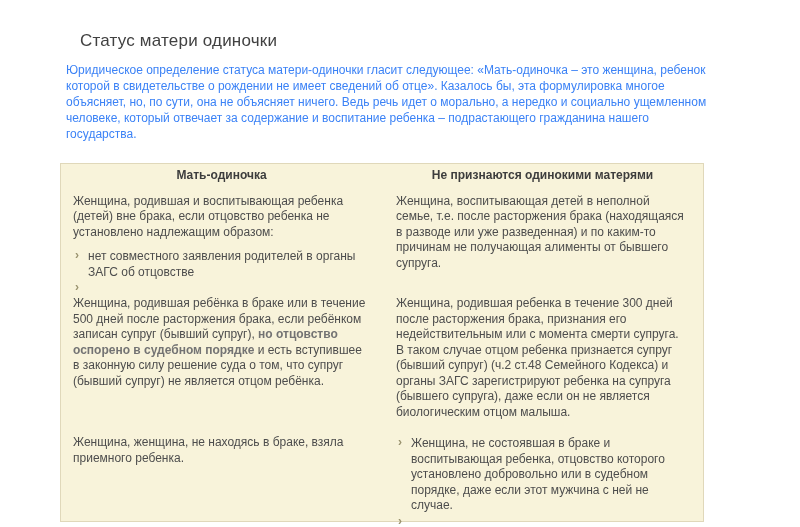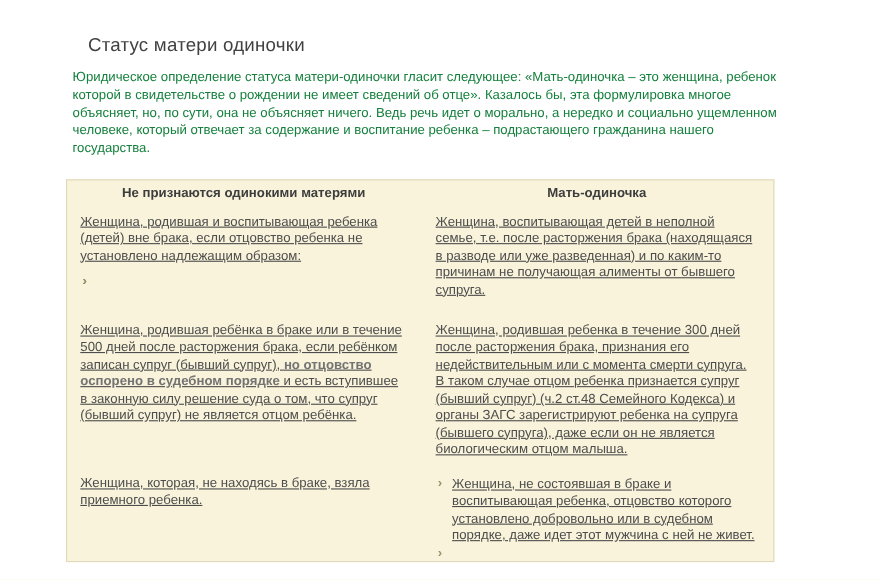--- a/index.html
+++ b/index.html
@@ -8,33 +8,33 @@
     font-family: "Liberation Sans", sans-serif;
     -webkit-font-smoothing: antialiased;
   }
   .page { padding: 31px 0 0 60px; }
   .title {
     margin: 0 0 9px 20px;
     font-size: 17px; font-weight: 400; color: #414141; letter-spacing: 0.2px;
   }
   .intro {
     width: 648px; margin: 11px 0 21px 6px;
-    font-size: 12px; line-height: 16px; color: #15803d;
+    font-size: 12px; line-height: 16px; color: #3b82f6;
   }
   .tbl {
     width: 644px; box-sizing: border-box;
     border: 1px solid #e0d8ba; background: #f8f3da;
     display: grid; grid-template-columns: 1fr 1fr;
     font-size: 12px; line-height: 15.5px; color: #4d4d4d;
   }
   .th {
     font-weight: bold; text-align: center; color: #3d3d3d;
     padding: 4px 8px 1px 8px;
   }
-  .td { padding: 9px 16px 6px 12px; text-decoration: underline; }
+  .td { padding: 9px 16px 6px 12px; }
   .td.rt { padding-left: 14px; padding-right: 16px; }
   .row1 { min-height: 84px; }
   .row2 { min-height: 104px; }
   .row3 { min-height: 72px; }
   .td p { margin: 0; }
   .td b { color: #737373; margin-top: 28px; }
   ul.blist { list-style: none; margin: 9px 0 0 0; padding: 0 0 0 2px; }
   .td > ul.blist:first-child { margin-top: 1px; }
   ul.blist li { position: relative; padding-left: 13px; margin: 0 0 1px 0; }
   ul.blist .chev {
@@ -46,53 +46,54 @@
 <body>
 
 <div class="page">
 
   <h1 class="title">Статус матери одиночки</h1>
 
   <p class="intro">Юридическое определение статуса матери-одиночки гласит следующее: «Мать-одиночка – это женщина, ребенок которой в свидетельстве о рождении не имеет сведений об отце». Казалось бы, эта формулировка многое объясняет, но, по сути, она не объясняет ничего. Ведь речь идет о морально, а нередко и социально ущемленном человеке, который отвечает за содержание и воспитание ребенка – подрастающего гражданина нашего государства.</p>
 
   <div class="tbl">
 
+    <div class="th">Мать-одиночка</div>
     <div class="th">Не признаются одинокими матерями</div>
-    <div class="th">Мать-одиночка</div>
 
     <div class="td row1">
       <p>Женщина, родившая и воспитывающая ребенка (детей) вне брака, если отцовство ребенка не установлено надлежащим образом:</p>
       <ul class="blist">
         <li>
           <span class="chev">›</span>
+          <span>нет совместного заявления родителей в органы ЗАГС об отцовстве</span>
         </li>
         <li>
           <span class="chev">›</span>
         </li>
       </ul>
     </div>
     <div class="td rt row1">
       <p>Женщина, воспитывающая детей в неполной семье, т.е. после расторжения брака (находящаяся в разводе или уже разведенная) и по каким-то причинам не получающая алименты от бывшего супруга.</p>
     </div>
 
     <div class="td row2">
       <p><span>Женщина, родившая ребёнка в браке или в течение 500 дней после расторжения брака, если ребёнком записан супруг (бывший супруг), </span><b>но отцовство оспорено в судебном порядке</b><span> и есть вступившее в законную силу решение суда о том, что супруг (бывший супруг) не является отцом ребёнка.</span></p>
     </div>
     <div class="td rt row2">
       <p>Женщина, родившая ребенка в течение 300 дней после расторжения брака, признания его недействительным или с момента смерти супруга. В таком случае отцом ребенка признается супруг (бывший супруг) (ч.2 ст.48 Семейного Кодекса) и органы ЗАГС зарегистрируют ребенка на супруга (бывшего супруга), даже если он не является биологическим отцом малыша.</p>
     </div>
 
     <div class="td row3">
-      <p>Женщина, которая, не находясь в браке, взяла приемного ребенка.</p>
+      <p>Женщина, женщина, не находясь в браке, взяла приемного ребенка.</p>
     </div>
     <div class="td rt row3">
       <ul class="blist">
         <li>
           <span class="chev">›</span>
-          <span>Женщина, не состоявшая в браке и воспитывающая ребенка, отцовство которого установлено добровольно или в судебном порядке, даже идет этот мужчина с ней не живет.</span>
+          <span>Женщина, не состоявшая в браке и воспитывающая ребенка, отцовство которого установлено добровольно или в судебном порядке, даже если этот мужчина с ней не случае.</span>
         </li>
         <li>
           <span class="chev">›</span>
         </li>
 
       </ul>
     </div>
 
   </div>
 </div>

